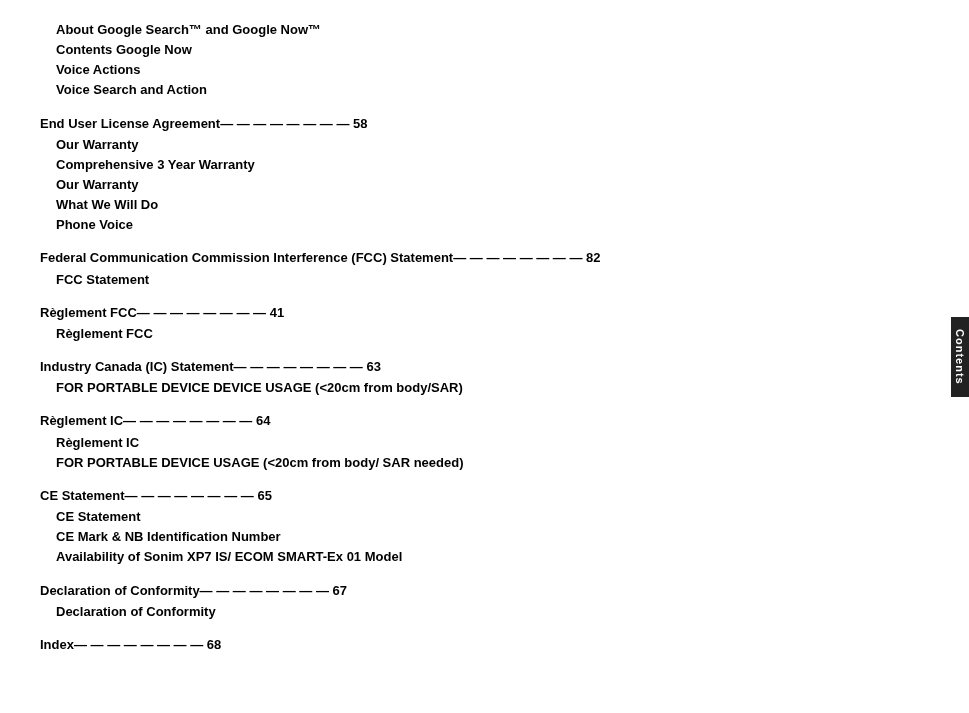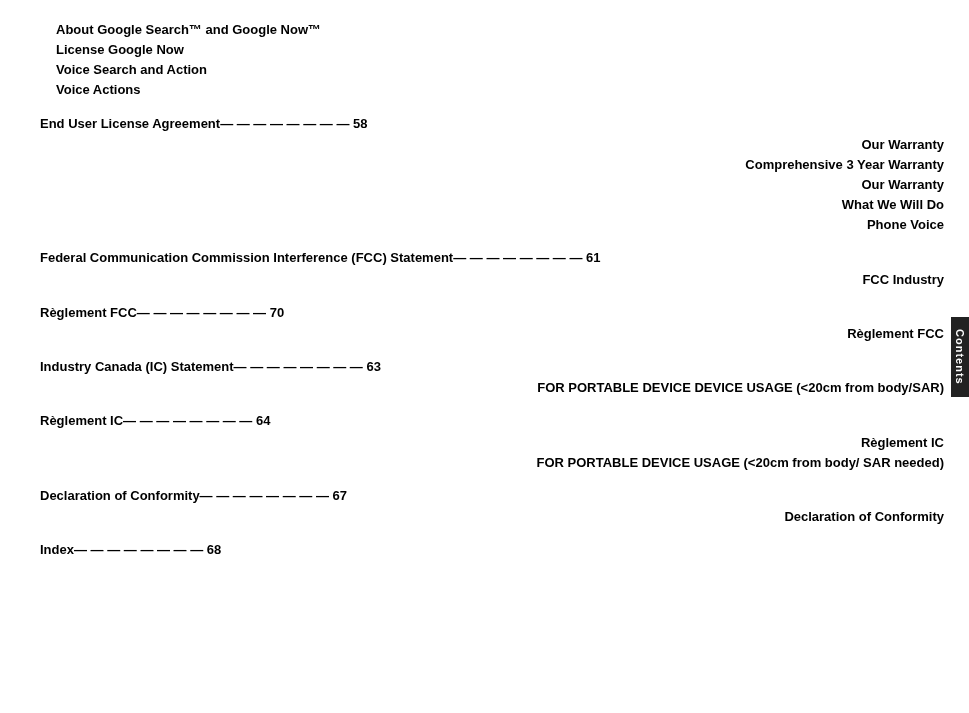--- a/index.html
+++ b/index.html
@@ -54,21 +54,20 @@
 
     .section-header {
       font-weight: bold;
       font-size: 13px;
       line-height: 1.4;
       margin-bottom: 2px;
     }
 
     .sub-items {
       padding-left: 16px;
-      text-align: right;
     }
 
     .sub-item {
       font-size: 13px;
       line-height: 1.55;
       font-weight: bold;
     }
 
     .top-sub-items {
       padding-left: 16px;
@@ -79,62 +78,70 @@
 <body>
 
 <div class="sidebar-tab">
   <span>Contents</span>
 </div>
 
 <div class="content-area">
 
   <div class="top-sub-items">
     <div class="sub-item">About Google Search™ and Google Now™</div>
-    <div class="sub-item">License Google Now</div>
+    <div class="sub-item">Contents Google Now</div>
+    <div class="sub-item">Voice Actions</div>
     <div class="sub-item">Voice Search and Action</div>
-    <div class="sub-item">Voice Actions</div>
   </div>
 
   <div id="sections-container">
       <div class="section">
         <div class="section-header">End User License Agreement— — — — — — — — 58</div>
         <div class="sub-items">
           <div class="sub-item">Our Warranty</div>
           <div class="sub-item">Comprehensive 3 Year Warranty</div>
           <div class="sub-item">Our Warranty</div>
           <div class="sub-item">What We Will Do</div>
           <div class="sub-item">Phone Voice</div>
         </div>
       </div>
       <div class="section">
-        <div class="section-header">Federal Communication Commission Interference (FCC) Statement— — — — — — — — 61</div>
+        <div class="section-header">Federal Communication Commission Interference (FCC) Statement— — — — — — — — 82</div>
         <div class="sub-items">
-          <div class="sub-item">FCC Industry</div>
+          <div class="sub-item">FCC Statement</div>
         </div>
       </div>
       <div class="section">
-        <div class="section-header">Règlement FCC— — — — — — — — 70</div>
+        <div class="section-header">Règlement FCC— — — — — — — — 41</div>
         <div class="sub-items">
           <div class="sub-item">Règlement FCC</div>
         </div>
       </div>
       <div class="section">
         <div class="section-header">Industry Canada (IC) Statement— — — — — — — — 63</div>
         <div class="sub-items">
           <div class="sub-item">FOR PORTABLE DEVICE DEVICE USAGE (&lt;20cm from body/SAR)</div>
         </div>
       </div>
       <div class="section">
         <div class="section-header">Règlement IC— — — — — — — — 64</div>
         <div class="sub-items">
           <div class="sub-item">Règlement IC</div>
           <div class="sub-item">FOR PORTABLE DEVICE USAGE (&lt;20cm from body/ SAR needed)</div>
         </div>
       </div>
       <div class="section">
+        <div class="section-header">CE Statement— — — — — — — — 65</div>
+        <div class="sub-items">
+          <div class="sub-item">CE Statement</div>
+          <div class="sub-item">CE Mark &amp; NB Identification Number</div>
+          <div class="sub-item">Availability of Sonim XP7 IS/ ECOM SMART-Ex 01 Model</div>
+        </div>
+      </div>
+      <div class="section">
         <div class="section-header">Declaration of Conformity— — — — — — — — 67</div>
         <div class="sub-items">
           <div class="sub-item">Declaration of Conformity</div>
         </div>
       </div>
       <div class="section">
         <div class="section-header">Index— — — — — — — — 68</div>
       </div>
     </div>
 

